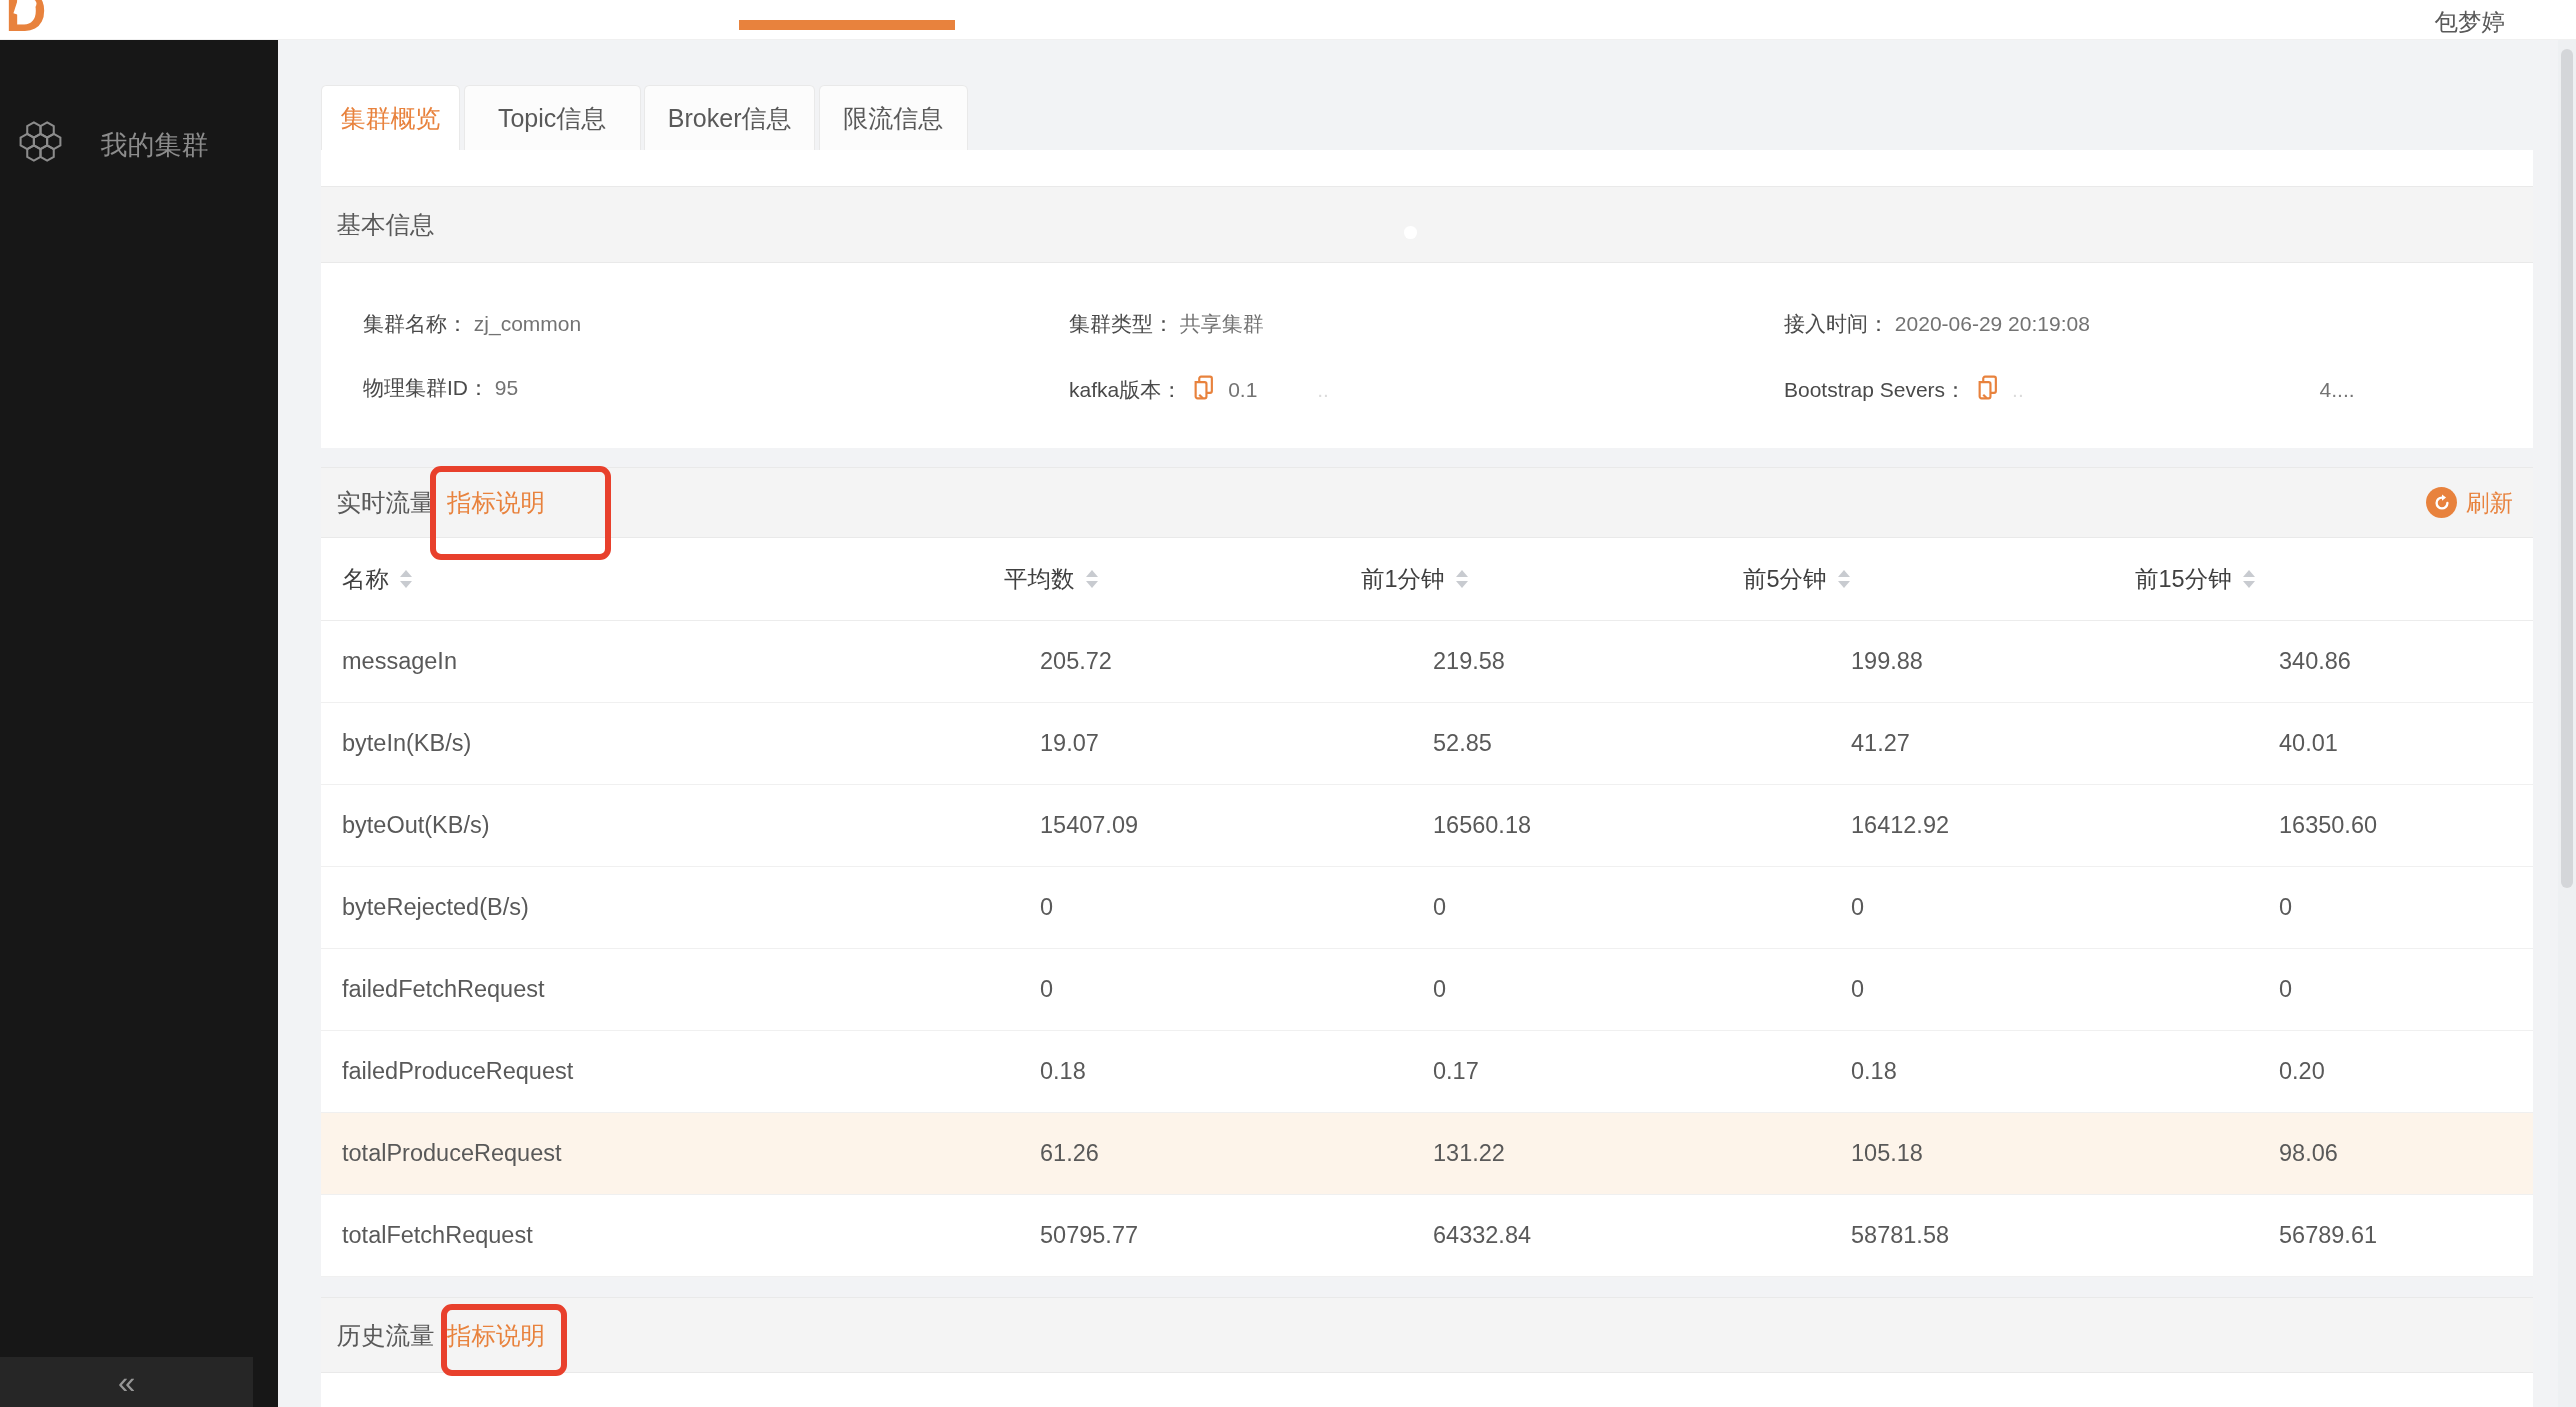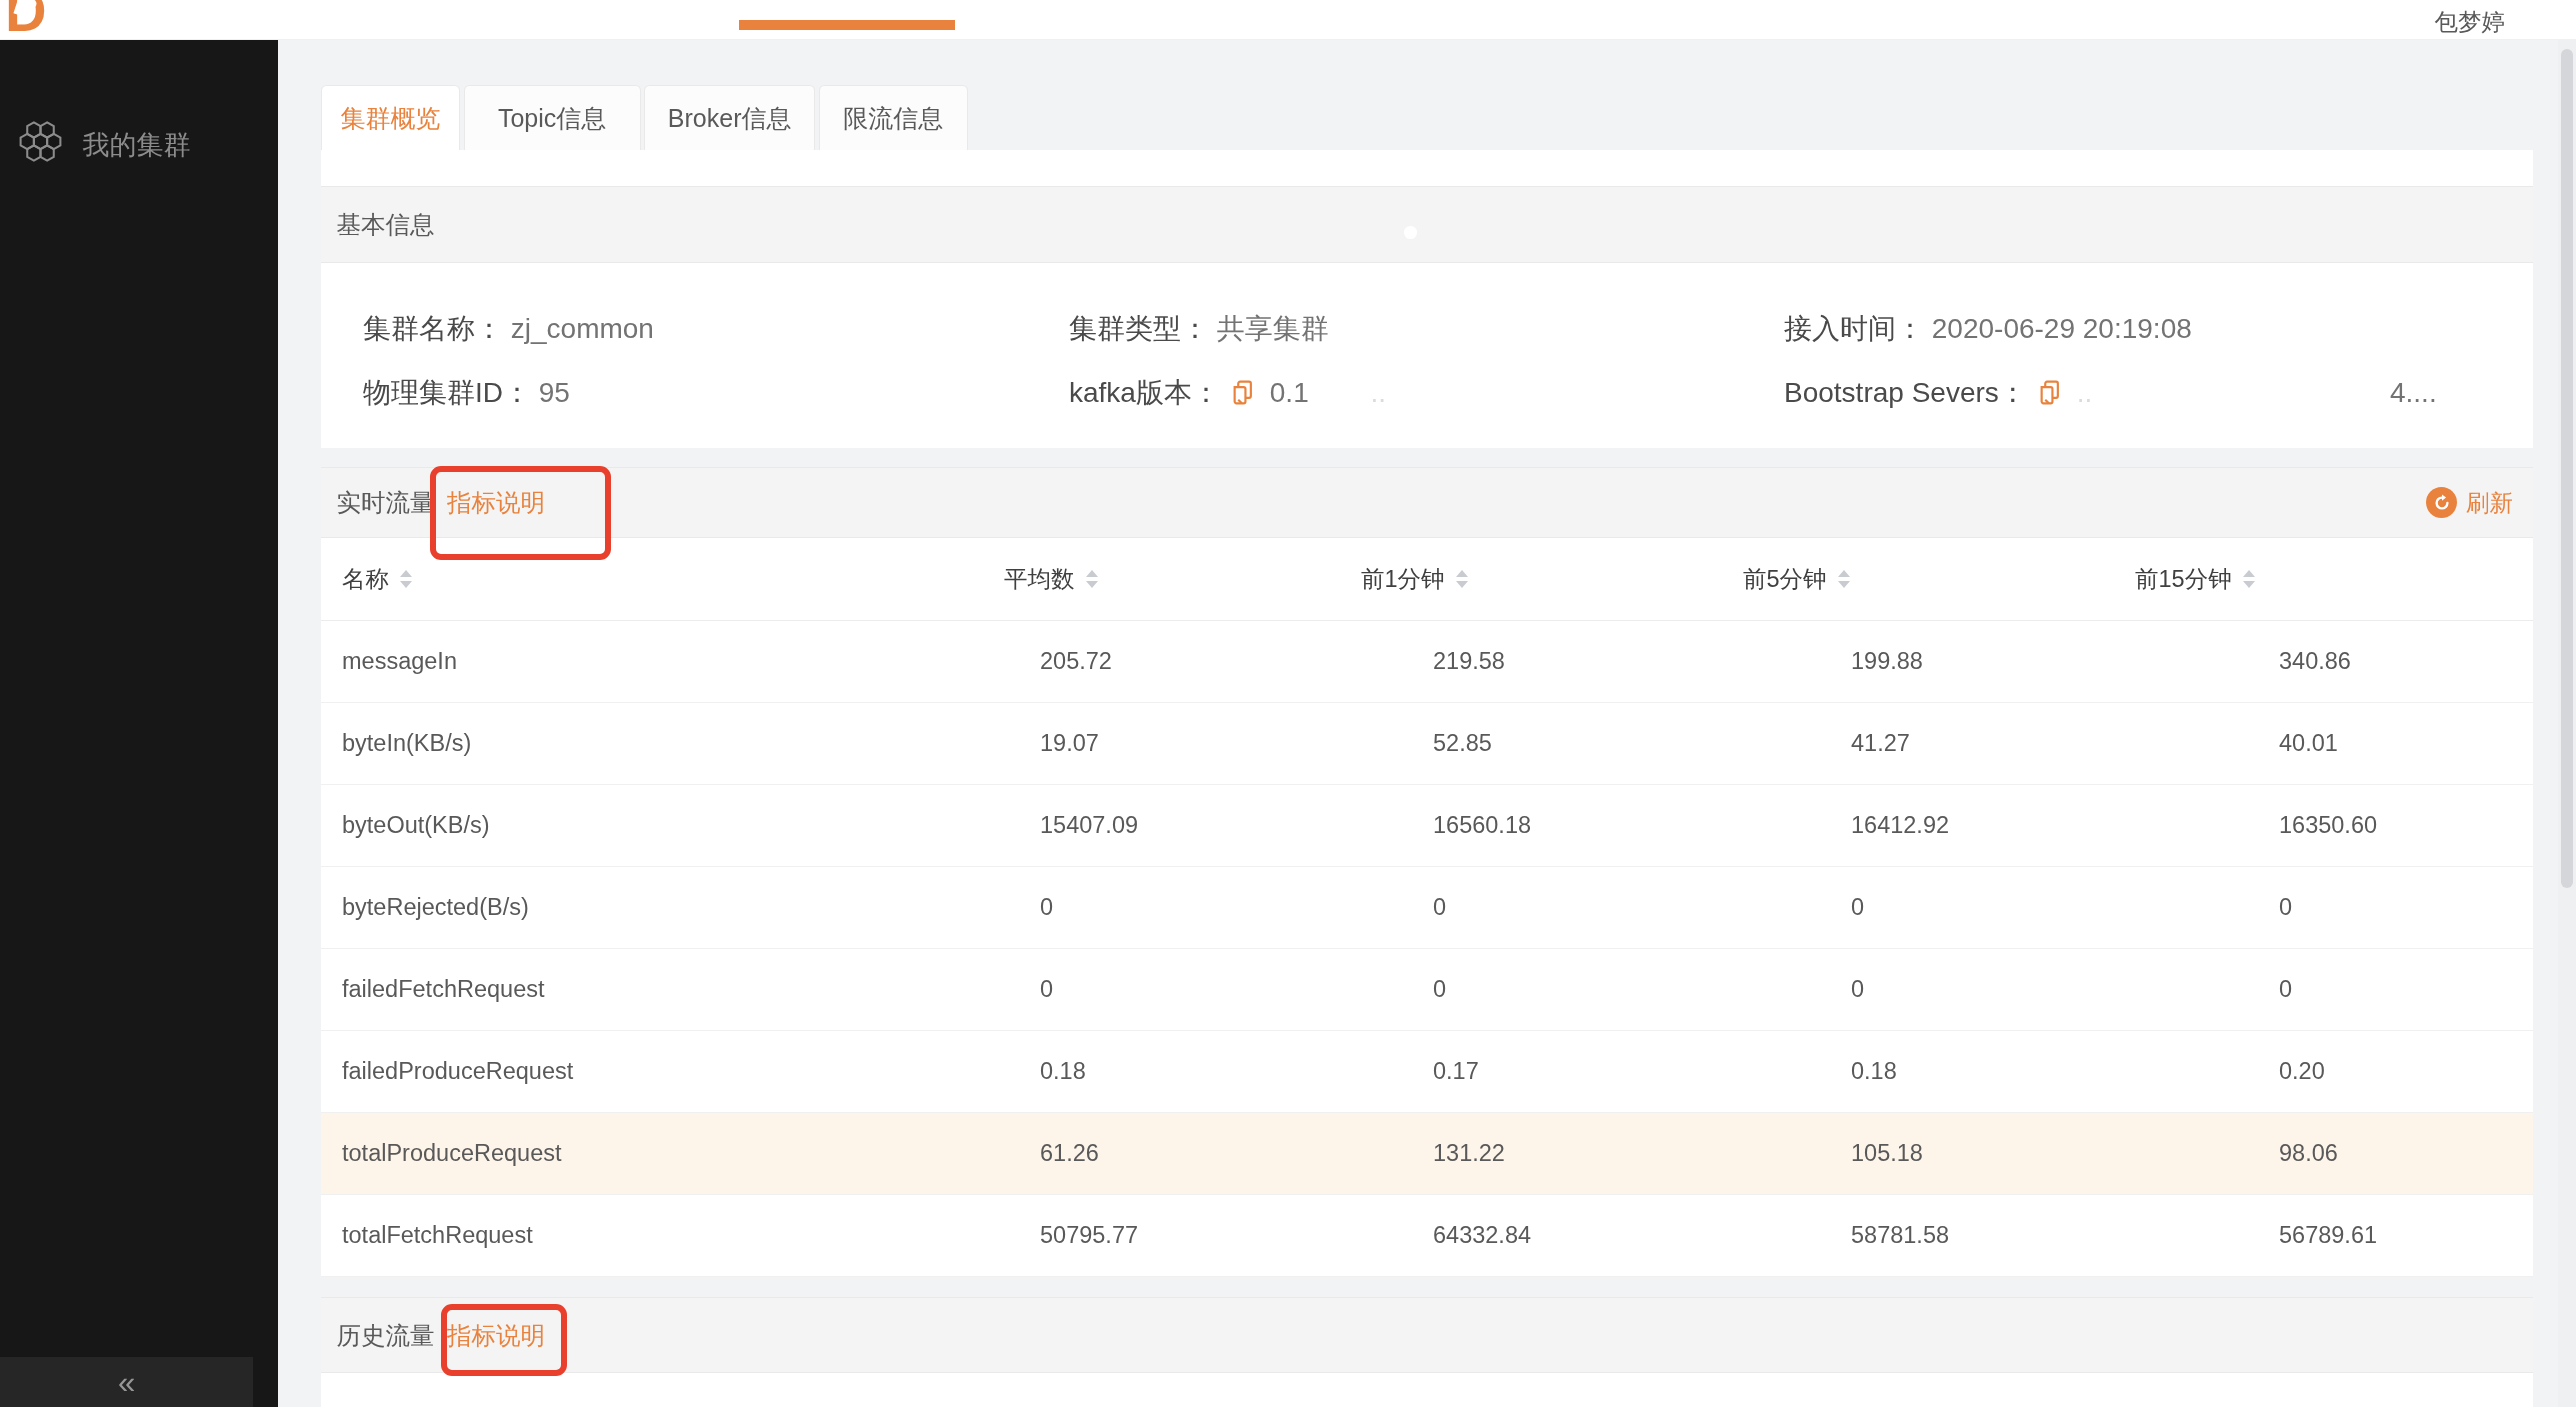--- a/index.html
+++ b/index.html
@@ -8,40 +8,40 @@
 
   
   .topbar { position:absolute; left:0; top:0; width:2576px; height:40px; background:#ffffff;
     border-bottom:0.9px solid #f0f0f0; z-index:30; }
   .logo { position:absolute; left:5.4px; top:0; width:72px; height:38px; overflow:hidden; }
   .nav-indicator { position:absolute; left:739px; top:20px; width:216px; height:10px; background:#e8823d; }
   .user { position:absolute; right:71px; top:6.3px; font-size:23.5px; color:#595959; cursor:pointer; }
 
   
   .sidebar { position:absolute; left:0; top:40px; width:278px; height:1368px; background:#171717; z-index:20; }
-  .side-item { display:flex; align-items:center; gap:17px; padding:78px 0 0 14.5px; color:#8c8c8c;
+  .side-item { display:flex; align-items:center; gap:35px; padding:78px 0 0 14.5px; color:#8c8c8c;
     font-size:27px; cursor:pointer; }
   .collapse-bar { position:absolute; left:0; bottom:0; width:253px; height:51px; background:#262626;
     display:flex; align-items:center; justify-content:center; color:#969696; font-size:31px; cursor:pointer; }
 
   
   .main { position:absolute; left:278px; top:52px; width:2298px; height:1368px; }
   .tabs { position:absolute; left:43px; top:33px; display:flex; gap:3.6px; height:65px; }
   .tab { height:65px; display:flex; align-items:center; justify-content:center; font-size:25px;
     color:#595959; background:#fcfcfc; border:0.9px solid #e9e9e9; border-bottom:none;
     border-radius:5.4px 5.4px 0 0; cursor:pointer; }
   .tab.active { background:#ffffff; color:#e8823d; }
   .t0{width:139px}.t1{width:177px}.t2{width:171px}.t3{width:149px}
 
   .card { position:absolute; left:43px; top:98px; width:2212px; height:1311px; background:#ffffff; }
   .sect-head { background:#f4f4f4; border-top:0.9px solid #e9e9e9; border-bottom:0.9px solid #e9e9e9;
     display:flex; align-items:center; padding-left:15.4px; font-size:24.5px; color:#595959; }
   .pad-top { height:36px; background:#ffffff; }
   .bh { height:77px; }
-  .basic-body { height:185px; position:relative; font-size:28px; }
+  .basic-body { height:185px; position:relative; font-size:21px; }
   .gap { background:#f2f3f5; }
   .g1 { height:19px; } .g2 { height:20px; }
   .rt-head { height:71px; }
   .hist-head { height:76px; }
   .metric-link { color:#e8823d; margin-left:12.7px; cursor:pointer; }
   .refresh { margin-left:auto; margin-right:20px; display:flex; align-items:center; gap:9px;
     color:#e8823d; font-size:23.5px; cursor:pointer; }
 
   .field { position:absolute; white-space:nowrap; }
   .f-label { color:#4a4a4a; }

